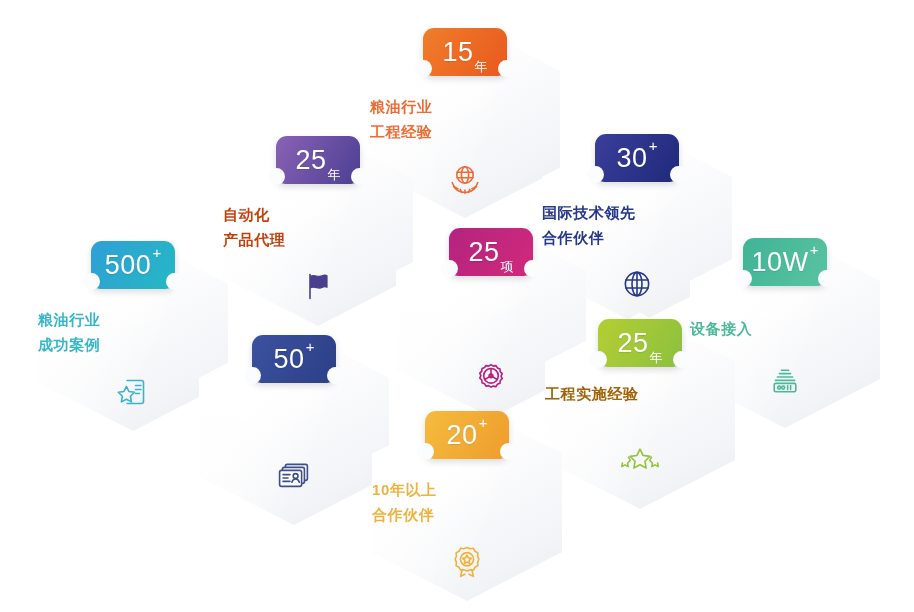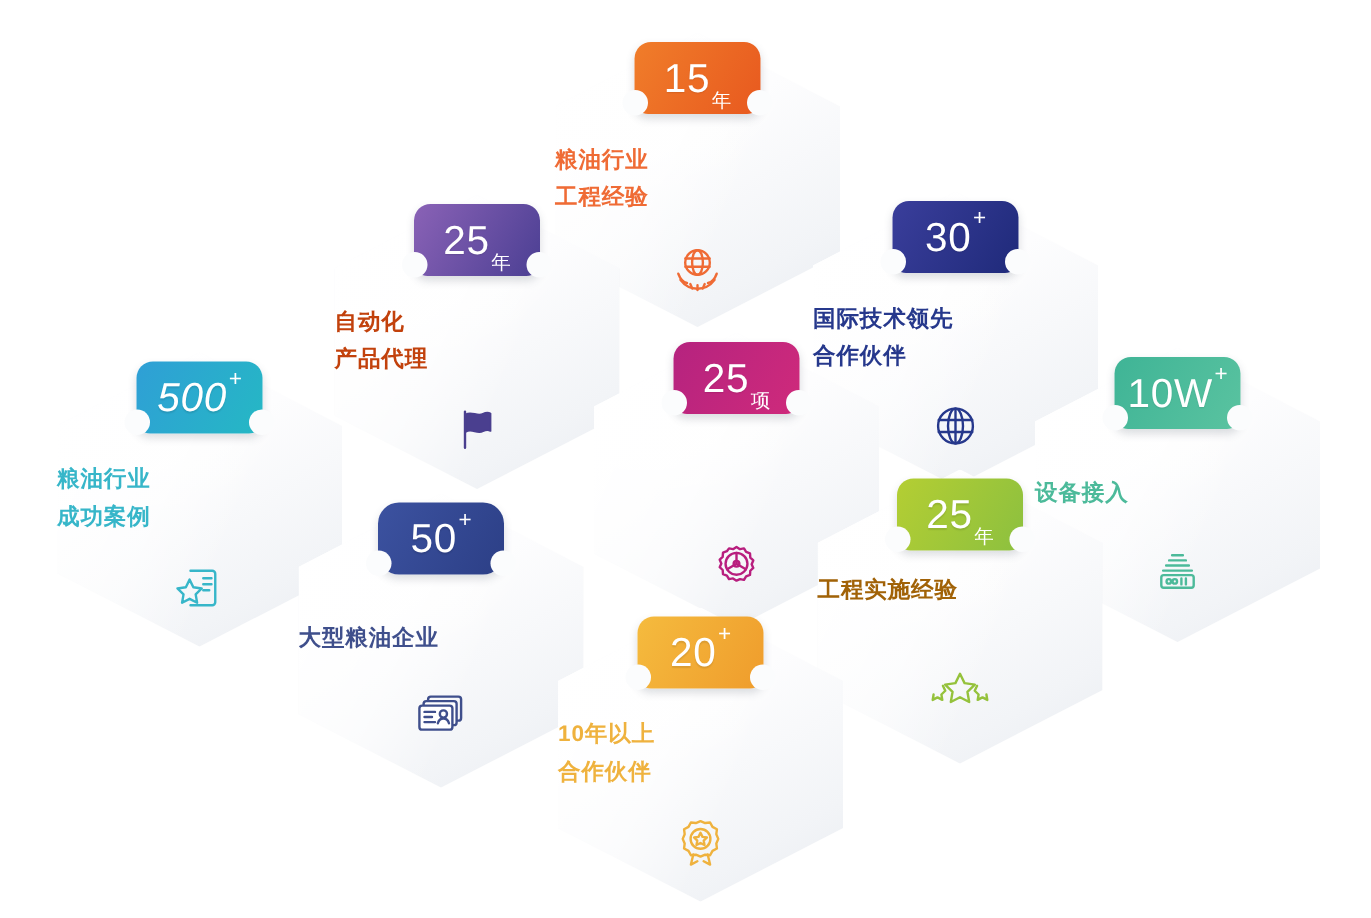--- a/index.html
+++ b/index.html
@@ -142,21 +142,21 @@
         <svg width="32" height="32" viewBox="0 0 32 32">
           <circle cx="16" cy="16" r="11.6" fill="none" stroke="#26388c" stroke-width="1.6" stroke-linecap="round" stroke-linejoin="round"></circle>
           <ellipse cx="16" cy="16" rx="5" ry="11.6" fill="none" stroke="#26388c" stroke-width="1.6" stroke-linecap="round" stroke-linejoin="round"></ellipse>
           <path d="M4.8 12h22.4M4.8 20h22.4M16 4.4v23.2" fill="none" stroke="#26388c" stroke-width="1.6" stroke-linecap="round" stroke-linejoin="round"></path>
         </svg>
       </div>
     </div>
     <div class="hex" style="left: 38px; top: 235px;">
       <div class="hex-body"></div>
       <div class="hex-gloss"></div>
-      <div class="hex-tab" style="background: linear-gradient(120deg, rgb(47, 159, 214) 0%, rgb(37, 184, 196) 100%); font-style: italic;">
+      <div class="hex-tab" style="background: linear-gradient(120deg, rgb(47, 159, 214) 0%, rgb(37, 184, 196) 100%);">
         <span class="tab-num">500</span>
         <span class="tab-unit sup">+</span>
       </div>
       <div class="hex-text" style="color: rgb(55, 182, 201); top: 72px;">
         <span class="ln">粮油行业</span>
         <span class="ln">成功案例</span>
       </div>
       <div class="hex-icon" style="top: 140px;">
         <svg width="34" height="34" viewBox="0 0 34 34">
           <path d="M11 5.5h14.5a2 2 0 0 1 2 2v19a2 2 0 0 1-2 2H11" fill="none" stroke="#37b6c9" stroke-width="1.6" stroke-linecap="round" stroke-linejoin="round"></path>
@@ -197,26 +197,23 @@
           <rect x="6.2" y="19.4" width="21.6" height="8.4" rx="1.6" fill="none" stroke="#4cba9a" stroke-width="1.6" stroke-linecap="round" stroke-linejoin="round"></rect>
           <circle cx="11.2" cy="23.6" r="1.5" fill="none" stroke="#4cba9a" stroke-width="1.6" stroke-linecap="round" stroke-linejoin="round"></circle>
           <circle cx="15.2" cy="23.6" r="1.5" fill="none" stroke="#4cba9a" stroke-width="1.6" stroke-linecap="round" stroke-linejoin="round"></circle>
           <path d="M19.6 21.6v4M22.6 21.6v4" fill="none" stroke="#4cba9a" stroke-width="1.6" stroke-linecap="round" stroke-linejoin="round"></path>
         </svg>
       </div>
     </div>
     <div class="hex" style="left: 199px; top: 329px;">
       <div class="hex-body"></div>
       <div class="hex-gloss"></div>
-      <div class="hex-tab" style="background: linear-gradient(120deg, rgb(60, 82, 160) 0%, rgb(44, 63, 134) 100%); border-radius: 14px;">
+      <div class="hex-tab" style="background: linear-gradient(120deg, rgb(60, 82, 160) 0%, rgb(44, 63, 134) 100%);">
         <span class="tab-num">50</span>
         <span class="tab-unit sup">+</span>
-      </div>
-      <div class="hex-text" style="color: rgb(63, 79, 140); top: 84px;">
-        <span class="ln">大型粮油企业</span>
       </div>
       <div class="hex-icon" style="top: 132px;">
         <svg width="34" height="30" viewBox="0 0 34 30">
           <rect x="8.4" y="3.4" width="22" height="16" rx="1.8" fill="none" stroke="#3f4f8c" stroke-width="1.6" stroke-linecap="round" stroke-linejoin="round"></rect>
           <rect x="5.4" y="6.4" width="22" height="16" rx="1.8" fill="#ffffff" stroke="#3f4f8c" stroke-width="1.6"></rect>
           <rect x="2.6" y="9.4" width="22" height="16" rx="1.8" fill="#ffffff" stroke="#3f4f8c" stroke-width="1.6"></rect>
           <path d="M6 13.6h7M6 17h5M6 20.4h7" fill="none" stroke="#3f4f8c" stroke-width="1.6" stroke-linecap="round" stroke-linejoin="round"></path>
           <circle cx="18.6" cy="15" r="2.4" fill="none" stroke="#3f4f8c" stroke-width="1.6" stroke-linecap="round" stroke-linejoin="round"></circle>
           <path d="M14.9 21.2c.5-2.1 2-3.2 3.7-3.2s3.2 1.1 3.7 3.2" fill="none" stroke="#3f4f8c" stroke-width="1.6" stroke-linecap="round" stroke-linejoin="round"></path>
         </svg>

